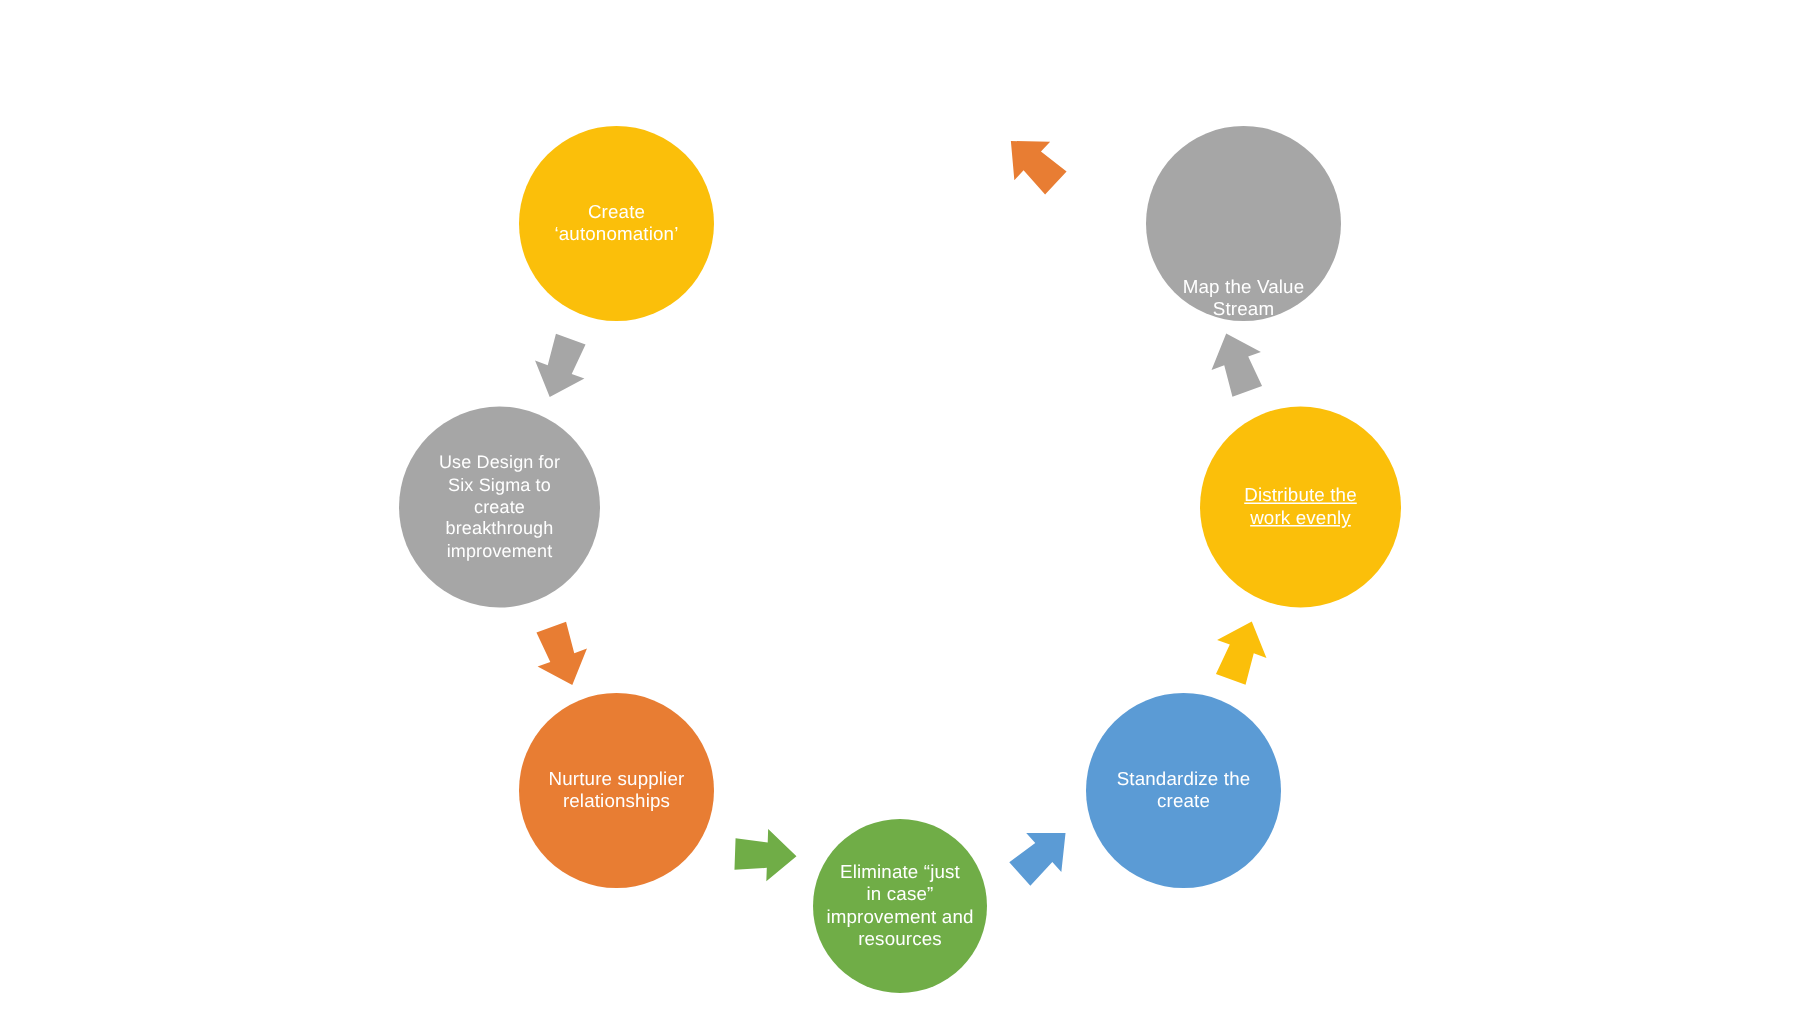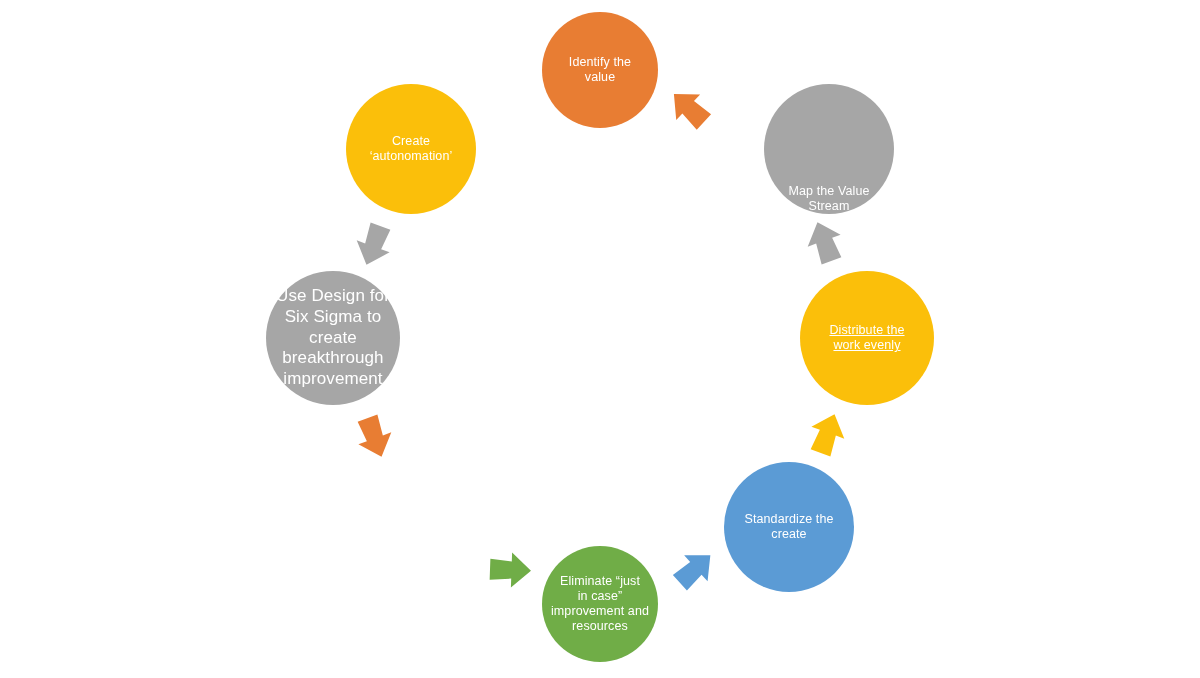--- a/index.html
+++ b/index.html
@@ -79,43 +79,43 @@
     <div class="arrow" style="left: 351px; top: 413px; transform: rotate(340deg);">
       <svg viewBox="0 0 46 46" xmlns="http://www.w3.org/2000/svg">
         <path d="M23 45 L5.5 25.5 L14.5 25.5 L12.5 4 L33.5 4 L31.5 25.5 L40.5 25.5 Z" fill="#E87D33"></path>
       </svg>
     </div>
     <div class="arrow" style="left: 351px; top: 221px; transform: rotate(20deg);">
       <svg viewBox="0 0 46 46" xmlns="http://www.w3.org/2000/svg">
         <path d="M23 45 L5.5 25.5 L14.5 25.5 L12.5 4 L33.5 4 L31.5 25.5 L40.5 25.5 Z" fill="#A6A6A6"></path>
       </svg>
     </div>
-    <div class="node" style="left: 542px; top: 12px; width: 116px; height: 116px; background: rgb(232, 125, 51); font-size: 12.5px;">
-      <span class="label">Identify the
-value</span>
-    </div>
     <div class="node" style="left: 764px; top: 84px; width: 130px; height: 130px; background: rgb(166, 166, 166); font-size: 12.5px; align-items: flex-end;">
       <span class="label">Map the Value
 Stream</span>
     </div>
     <div class="node" style="left: 800px; top: 271px; width: 134px; height: 134px; background: rgb(251, 191, 10); font-size: 12.5px; text-decoration: underline;">
       <span class="label">Distribute the
 work evenly</span>
     </div>
     <div class="node" style="left: 724px; top: 462px; width: 130px; height: 130px; background: rgb(91, 155, 213); font-size: 12.5px;">
       <span class="label">Standardize the
 create</span>
     </div>
     <div class="node" style="left: 542px; top: 546px; width: 116px; height: 116px; background: rgb(112, 173, 71); font-size: 12.5px;">
       <span class="label">Eliminate “just
 in case”
 improvement and
 resources</span>
     </div>
-    <div class="node" style="left: 266px; top: 271px; width: 134px; height: 134px; background: rgb(166, 166, 166); font-size: 17px;">
+    <div class="node" style="left: 346px; top: 462px; width: 130px; height: 130px; background: rgb(232, 125, 51); font-size: 12.5px;">
+      <span class="label">Nurture supplier
+relationships</span>
+    </div>
+    <div class="node" style="left: 266px; top: 271px; width: 134px; height: 134px; background: rgb(166, 166, 166); font-size: 12px;">
       <span class="label">Use Design for
 Six Sigma to
 create
 breakthrough
 improvement</span>
     </div>
     <div class="node" style="left: 346px; top: 84px; width: 130px; height: 130px; background: rgb(251, 191, 10); font-size: 12.5px;">
       <span class="label">Create
 ‘autonomation’</span>
     </div>

